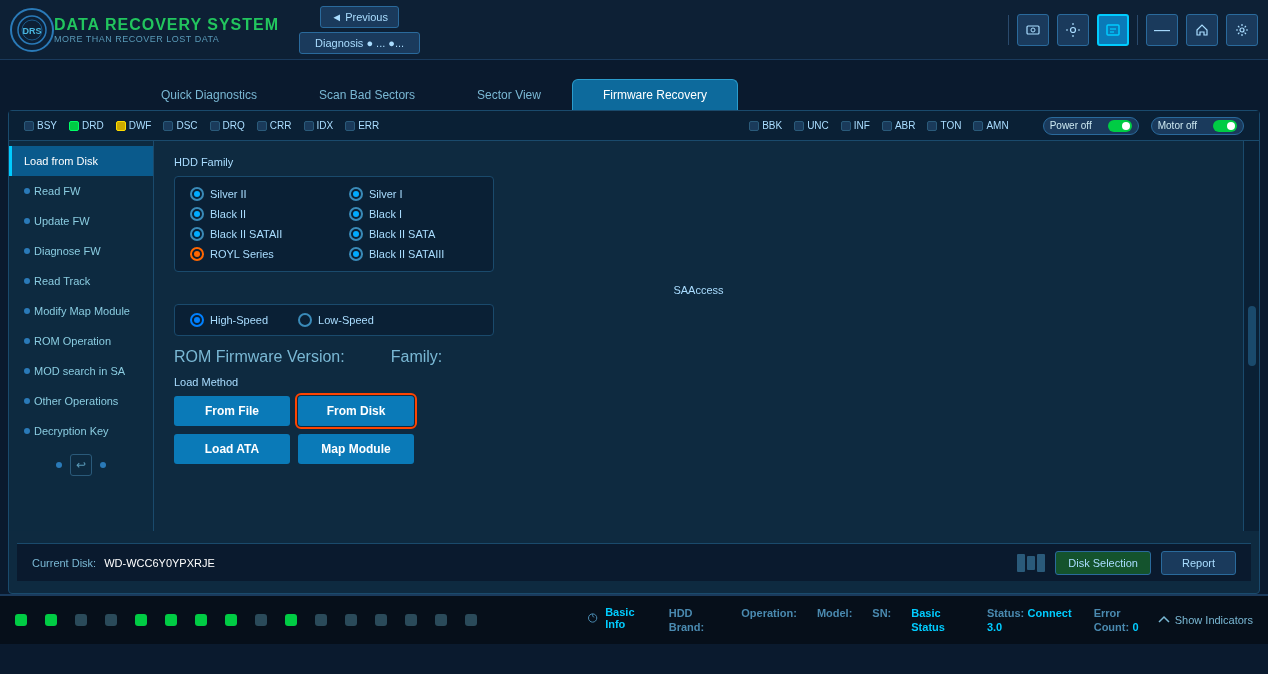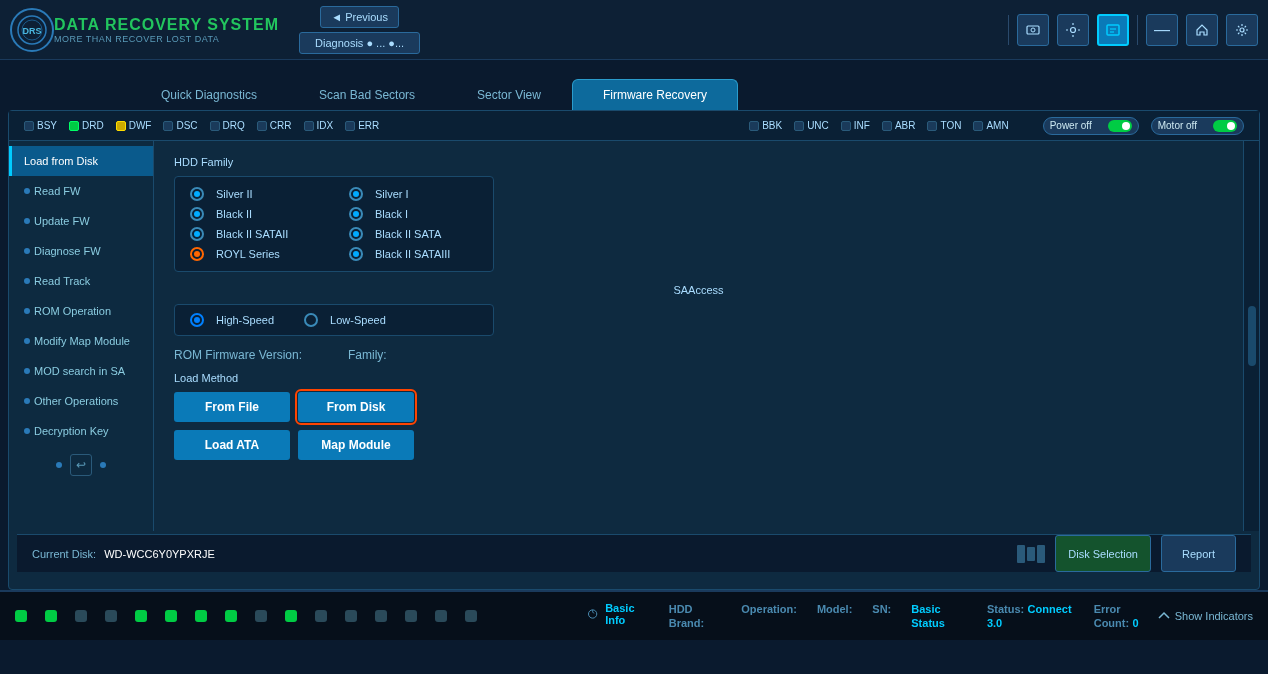--- a/index.html
+++ b/index.html
@@ -276,21 +276,21 @@
       gap: 6px 30px;
       background: #0a2035;
       border: 1px solid #1a4a6c;
       padding: 10px 15px;
       border-radius: 4px;
       width: 320px;
     }
     .radio-item {
       display: flex;
       align-items: center;
-      gap: 12px;
+      gap: 6px;
       font-size: 11px;
       color: #aaddff;
       cursor: pointer;
     }
     .radio-outer {
       width: 14px;
       height: 14px;
       border-radius: 50%;
       border: 2px solid #3a8ab8;
       background: #0a2035;
@@ -327,21 +327,21 @@
     }
 
     .fw-version-row {
       display: flex;
       gap: 40px;
       margin-bottom: 10px;
     }
     .fw-version-item {
       display: flex;
       gap: 6px;
-      font-size: 12px;
+      font-size: 16px;
     }
     .fw-version-label {
       color: #7ab8d4;
     }
     .fw-version-value {
       color: #ffffff;
     }
 
     .load-method-section {}
     .load-method-title {
@@ -364,24 +364,25 @@
       font-weight: bold;
       color: white;
       background: #0a7ab8;
     }
 
     
     .bottom-status {
       background: #0a1a2e;
       height: 38px;
       display: flex;
+      align-items: center;
       padding: 0 15px;
       gap: 10px;
       border-top: 1px solid #1a4a6c;
-      margin: 3px 8px;
+      margin: 12px 8px;
     }
     .disk-info {
       flex: 1;
       display: flex;
       align-items: center;
       gap: 8px;
       font-size: 11px;
     }
     .disk-text {
       color: #7ab8d4;
@@ -631,25 +632,25 @@
       <div class="sidebar-item">
         <div class="sidebar-dot"></div>
         <span>Diagnose FW</span>
       </div>
       <div class="sidebar-item">
         <div class="sidebar-dot"></div>
         <span>Read Track</span>
       </div>
       <div class="sidebar-item">
         <div class="sidebar-dot"></div>
+        <span>Modify Map Module</span>
+      </div>
+      <div class="sidebar-item">
+        <div class="sidebar-dot"></div>
         <span>ROM Operation</span>
-      </div>
-      <div class="sidebar-item">
-        <div class="sidebar-dot"></div>
-        <span>Modify Map Module</span>
       </div>
       <div class="sidebar-item">
         <div class="sidebar-dot"></div>
         <span>MOD search in SA</span>
       </div>
       <div class="sidebar-item">
         <div class="sidebar-dot"></div>
         <span>Other Operations</span>
       </div>
       <div class="sidebar-item">

